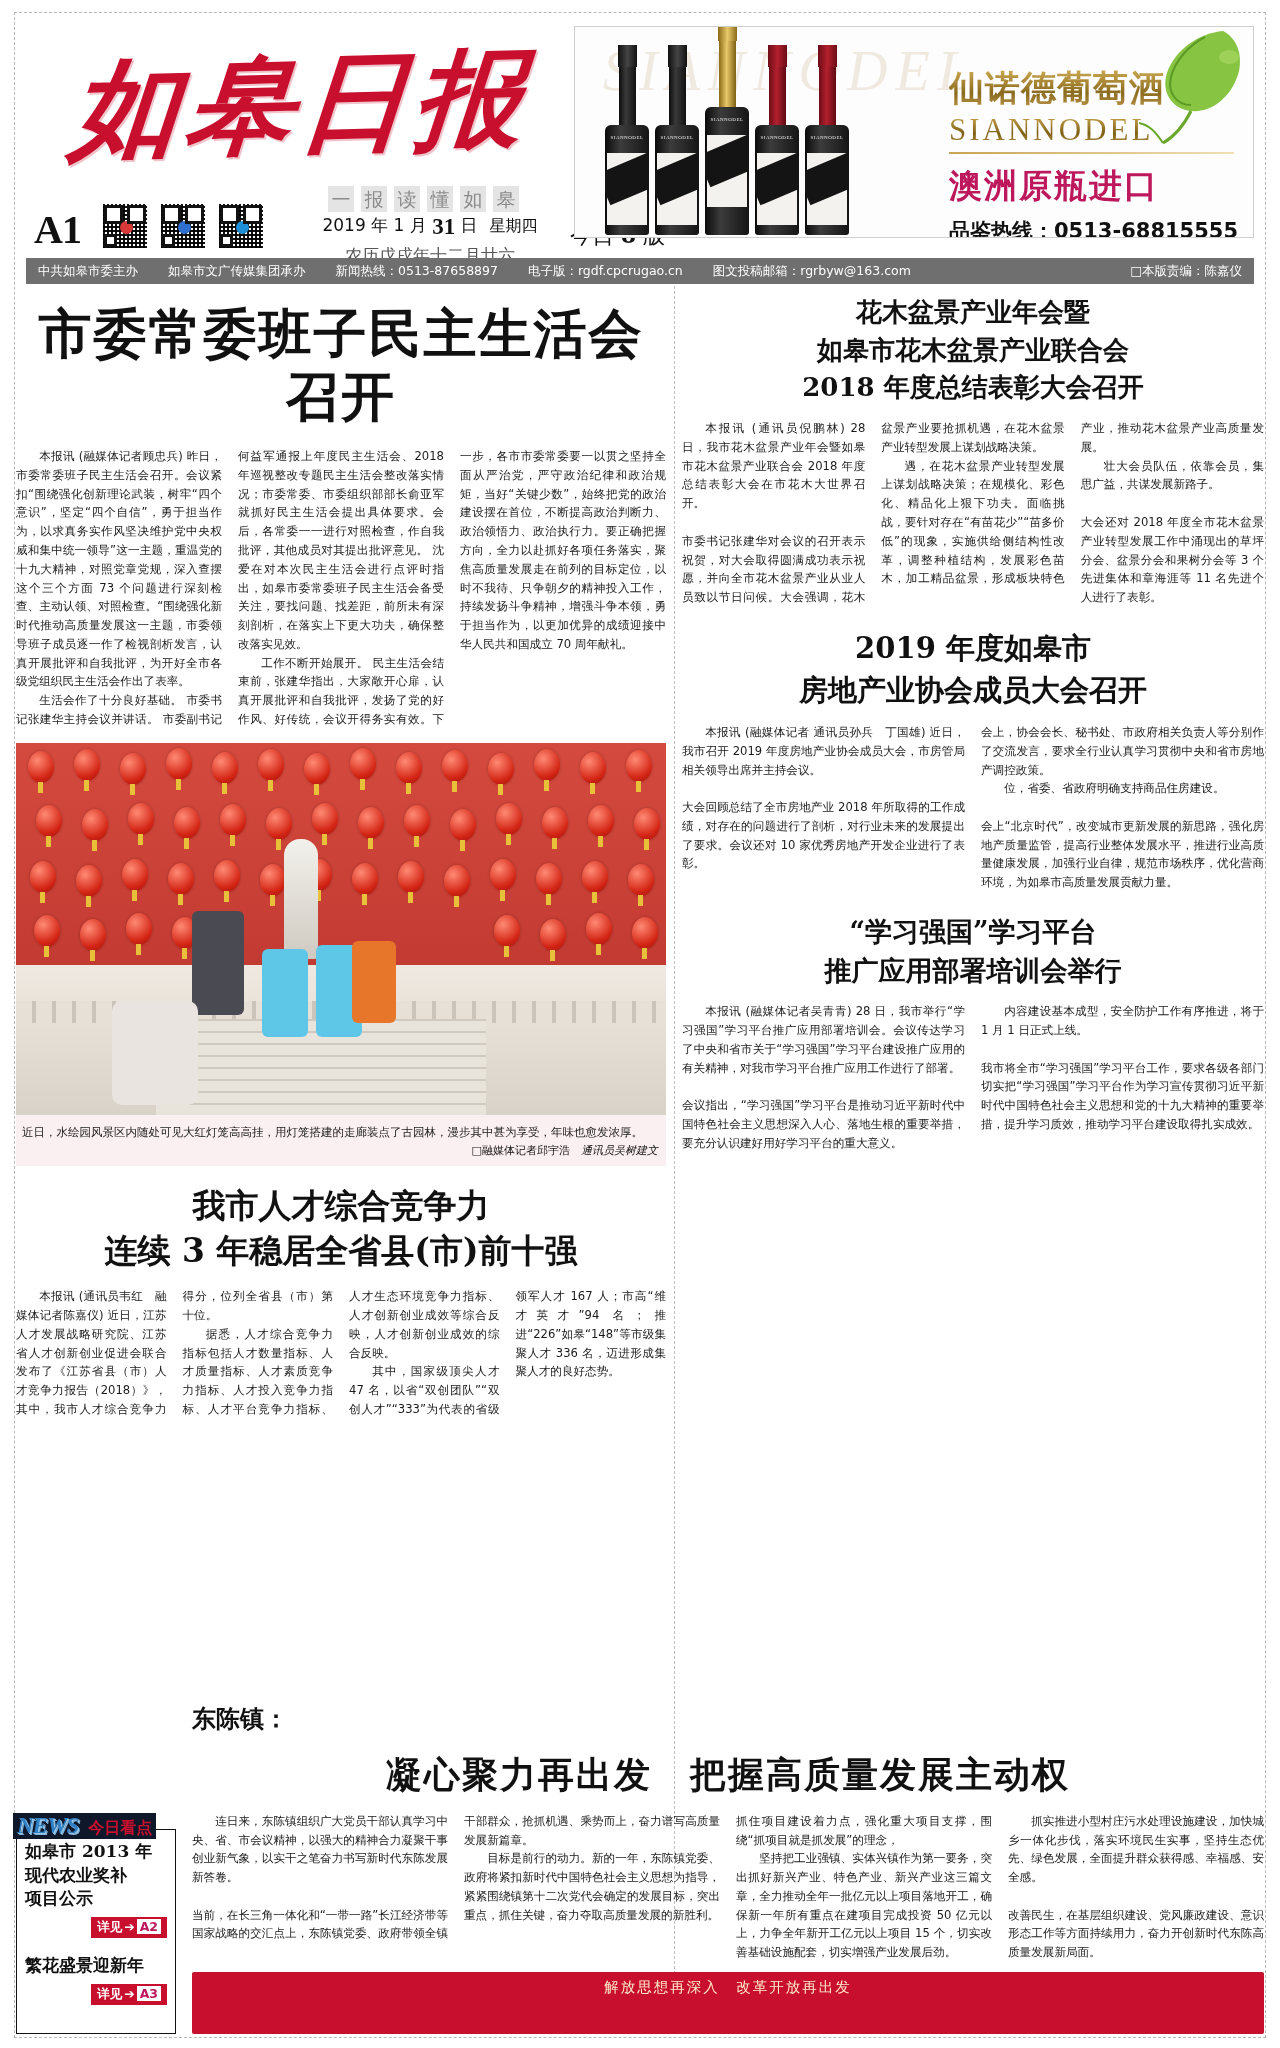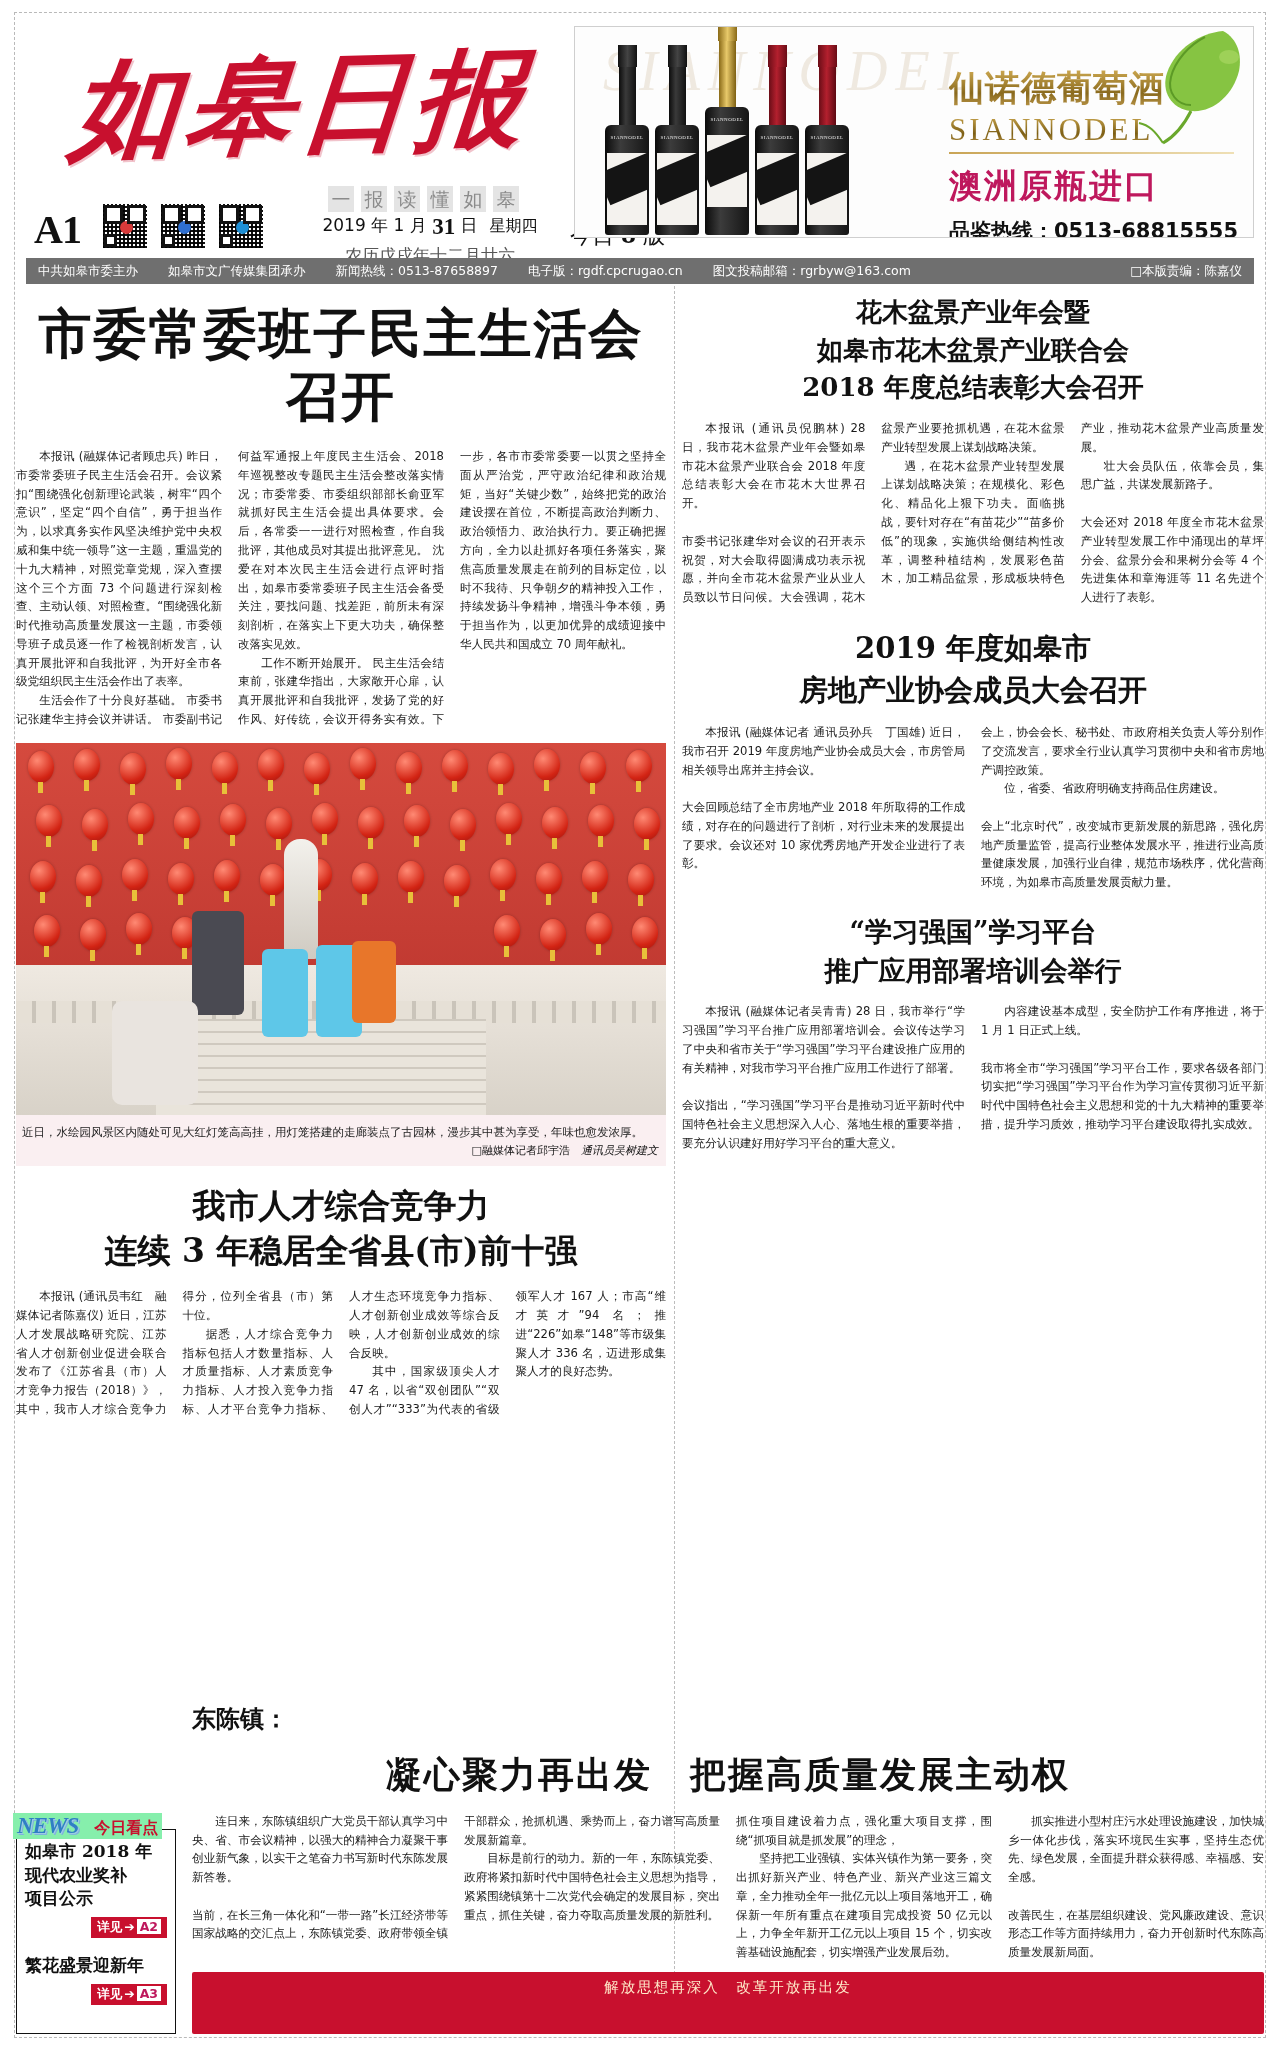--- a/index.html
+++ b/index.html
@@ -160,22 +160,22 @@
                font-family:"DejaVu Sans", sans-serif; background:#faeff1; }
   .photo-credit { text-align:right; font-size:11px; padding:2px 8px 8px; background:#faeff1;
                   font-family:"DejaVu Sans", sans-serif; }
   .photo-credit .k { font-family:"Liberation Serif", serif; font-style:italic; }
 
   .h-sub2 { font-size:33px; line-height:1.35; margin:18px 0 14px; }
 
   
   .focus-wrap { position:absolute; left:0; bottom:0; width:160px; }
   .focus-box { border:1.5px solid #111; padding:10px 8px 12px; position:relative; margin-top:22px; }
-  .focus-tag { position:absolute; left:-4px; top:-17px; display:flex; align-items:flex-end; gap:16px;
-               background:#86efac; padding:0 4px; }
+  .focus-tag { position:absolute; left:-4px; top:-17px; display:flex; align-items:flex-end; gap:10px;
+               background:#0f172a; padding:0 4px; }
   .news3d { font-family:"Liberation Serif", serif; font-weight:bold; font-style:italic; font-size:23px;
             color:#2f7fc4; letter-spacing:-1px; text-shadow:1px 1px 0 #9ec9e8, 2px 2px 0 #7fb4dc; }
   .focus-label { font-family:"DejaVu Sans", sans-serif; font-weight:bold; font-size:16px; color:#c8102e; }
   .focus-item { font-family:"DejaVu Serif", serif; font-weight:bold; font-size:17px; line-height:1.4;
                 margin-bottom:6px; }
   .see { display:inline-block; background:#c8102e; color:#fff; font-size:12.5px; padding:2px 6px;
          font-family:"DejaVu Sans", sans-serif; font-weight:bold; }
   .see .arrow { color:#fff; margin:0 2px; }
   .see .pg { background:#fff; color:#be185d; padding:0 3px; font-weight:bold; }
   .focus-row { text-align:right; margin:4px 0 16px; }
@@ -415,21 +415,21 @@
       <div class="headline h-r1" style="white-space:pre-line;">花木盆景产业年会暨
 如皋市花木盆景产业联合会
 2018 年度总结表彰大会召开</div>
       <div class="cols3 body-text">
         <p style="white-space:pre-line;">本报讯 (通讯员倪鹏林) 28 日，我市花木盆景产业年会暨如皋市花木盆景产业联合会 2018 年度总结表彰大会在市花木大世界召开。
 
 市委书记张建华对会议的召开表示祝贺，对大会取得圆满成功表示祝愿，并向全市花木盆景产业从业人员致以节日问候。大会强调，花木盆景产业要抢抓机遇，在花木盆景产业转型发展上谋划战略决策。</p>
         <p style="white-space:pre-line;">遇，在花木盆景产业转型发展上谋划战略决策；在规模化、彩色化、精品化上狠下功夫。面临挑战，要针对存在“有苗花少”“苗多价低”的现象，实施供给侧结构性改革，调整种植结构，发展彩色苗木，加工精品盆景，形成板块特色产业，推动花木盆景产业高质量发展。</p>
         <p style="white-space:pre-line;">壮大会员队伍，依靠会员，集思广益，共谋发展新路子。
 
-大会还对 2018 年度全市花木盆景产业转型发展工作中涌现出的草坪分会、盆景分会和果树分会等 4 个先进集体和章海涯等 11 名先进个人进行了表彰。</p>
+大会还对 2018 年度全市花木盆景产业转型发展工作中涌现出的草坪分会、盆景分会和果树分会等 3 个先进集体和章海涯等 11 名先进个人进行了表彰。</p>
       </div>
 
       <div class="gap"></div>
       <div class="headline h-r2" style="white-space:pre-line;">2019 年度如皋市
 房地产业协会成员大会召开</div>
       <div class="cols2 body-text">
         <p style="white-space:pre-line;">本报讯 (融媒体记者 通讯员孙兵　丁国雄) 近日，我市召开 2019 年度房地产业协会成员大会，市房管局相关领导出席并主持会议。
 
 大会回顾总结了全市房地产业 2018 年所取得的工作成绩，对存在的问题进行了剖析，对行业未来的发展提出了要求。会议还对 10 家优秀房地产开发企业进行了表彰。
 
@@ -451,21 +451,21 @@
 我市将全市“学习强国”学习平台工作，要求各级各部门切实把“学习强国”学习平台作为学习宣传贯彻习近平新时代中国特色社会主义思想和党的十九大精神的重要举措，提升学习质效，推动学习平台建设取得扎实成效。</p>
       </div>
     </div>
 
     <div class="focus-wrap">
       <div class="focus-box">
         <div class="focus-tag">
           <span class="news3d">NEWS</span>
           <span class="focus-label">今日看点</span>
         </div>
-        <div class="focus-item" style="white-space:pre-line;">如皋市 2018 年
+        <div class="focus-item" style="white-space:pre-line;">如皋市 2013 年
 现代农业奖补
 项目公示</div>
         <div class="focus-row">
           <span class="see"><span>详见</span><span class="arrow">➔</span><span class="pg">A2</span></span>
         </div>
         <div class="focus-item" style="white-space:pre-line;">繁花盛景迎新年</div>
         <div class="focus-row">
           <span class="see"><span>详见</span><span class="arrow">➔</span><span class="pg">A3</span></span>
         </div>
       </div>

